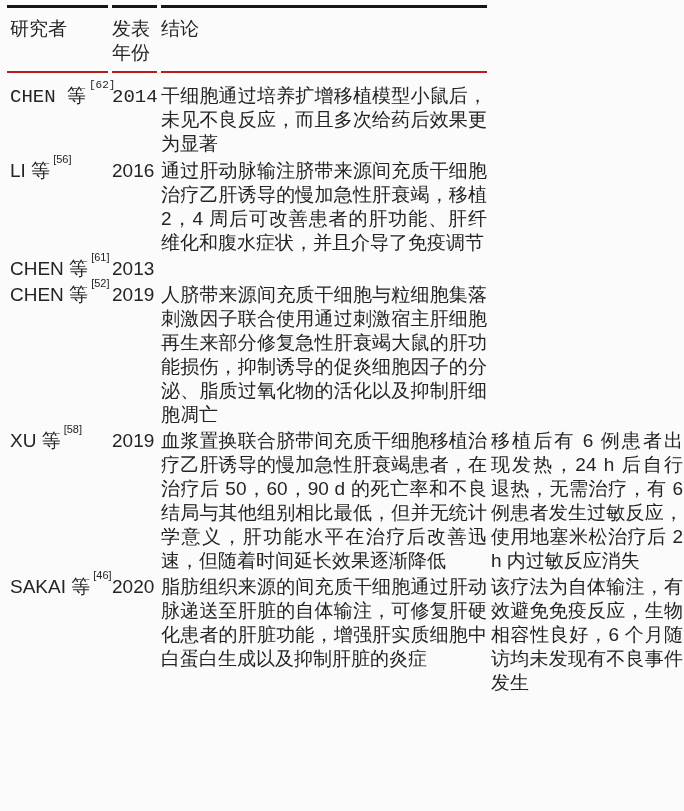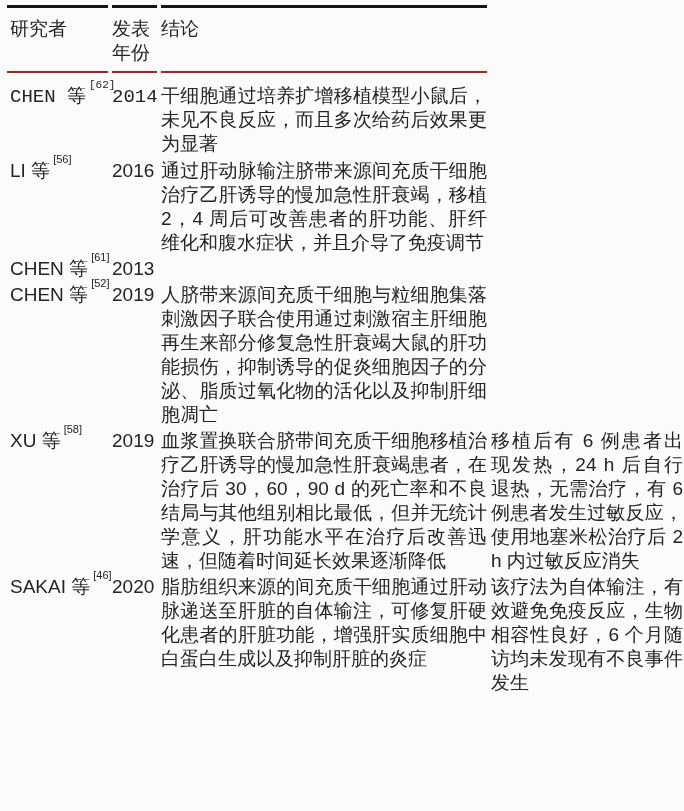--- a/index.html
+++ b/index.html
@@ -79,21 +79,21 @@
 
   <div class="grid">
     <div class="cell c1"><span>CHEN 等</span><sup class="ref">[52]</sup></div>
     <div class="cell c2">2019</div>
     <div class="cell c3">人脐带来源间充质干细胞与粒细胞集落刺激因子联合使用通过刺激宿主肝细胞再生来部分修复急性肝衰竭大鼠的肝功能损伤，抑制诱导的促炎细胞因子的分泌、脂质过氧化物的活化以及抑制肝细胞凋亡</div>
   </div>
 
   <div class="grid">
     <div class="cell c1"><span>XU 等</span><sup class="ref">[58]</sup></div>
     <div class="cell c2">2019</div>
-    <div class="cell c3">血浆置换联合脐带间充质干细胞移植治疗乙肝诱导的慢加急性肝衰竭患者，在治疗后 30，60，90 d 的死亡率和不良结局与其他组别相比最低，但并无统计学意义，肝功能水平在治疗后改善迅速，但随着时间延长效果逐渐降低</div>
+    <div class="cell c3">血浆置换联合脐带间充质干细胞移植治疗乙肝诱导的慢加急性肝衰竭患者，在治疗后 50，60，90 d 的死亡率和不良结局与其他组别相比最低，但并无统计学意义，肝功能水平在治疗后改善迅速，但随着时间延长效果逐渐降低</div>
     <div class="cell c4">移植后有 6 例患者出现发热，24 h 后自行退热，无需治疗，有 6 例患者发生过敏反应，使用地塞米松治疗后 2 h 内过敏反应消失</div>
   </div>
 
   <div class="grid">
     <div class="cell c1"><span>SAKAI 等</span><sup class="ref">[46]</sup></div>
     <div class="cell c2">2020</div>
     <div class="cell c3">脂肪组织来源的间充质干细胞通过肝动脉递送至肝脏的自体输注，可修复肝硬化患者的肝脏功能，增强肝实质细胞中白蛋白生成以及抑制肝脏的炎症</div>
     <div class="cell c4">该疗法为自体输注，有效避免免疫反应，生物相容性良好，6 个月随访均未发现有不良事件发生</div>
   </div>
 

